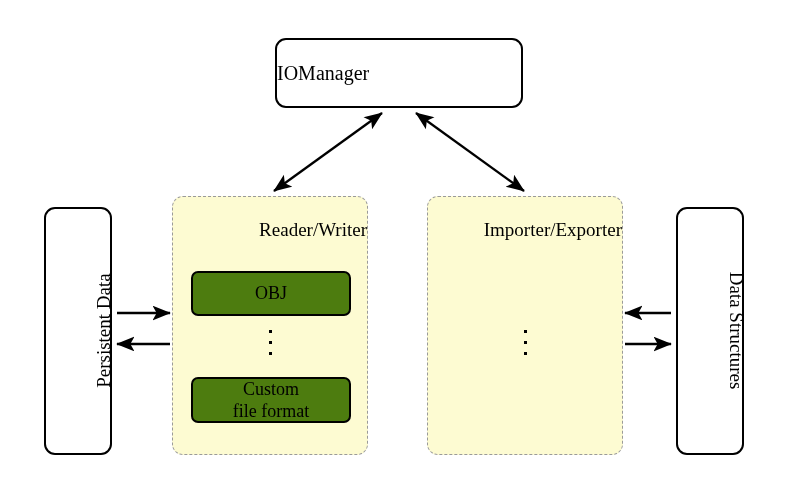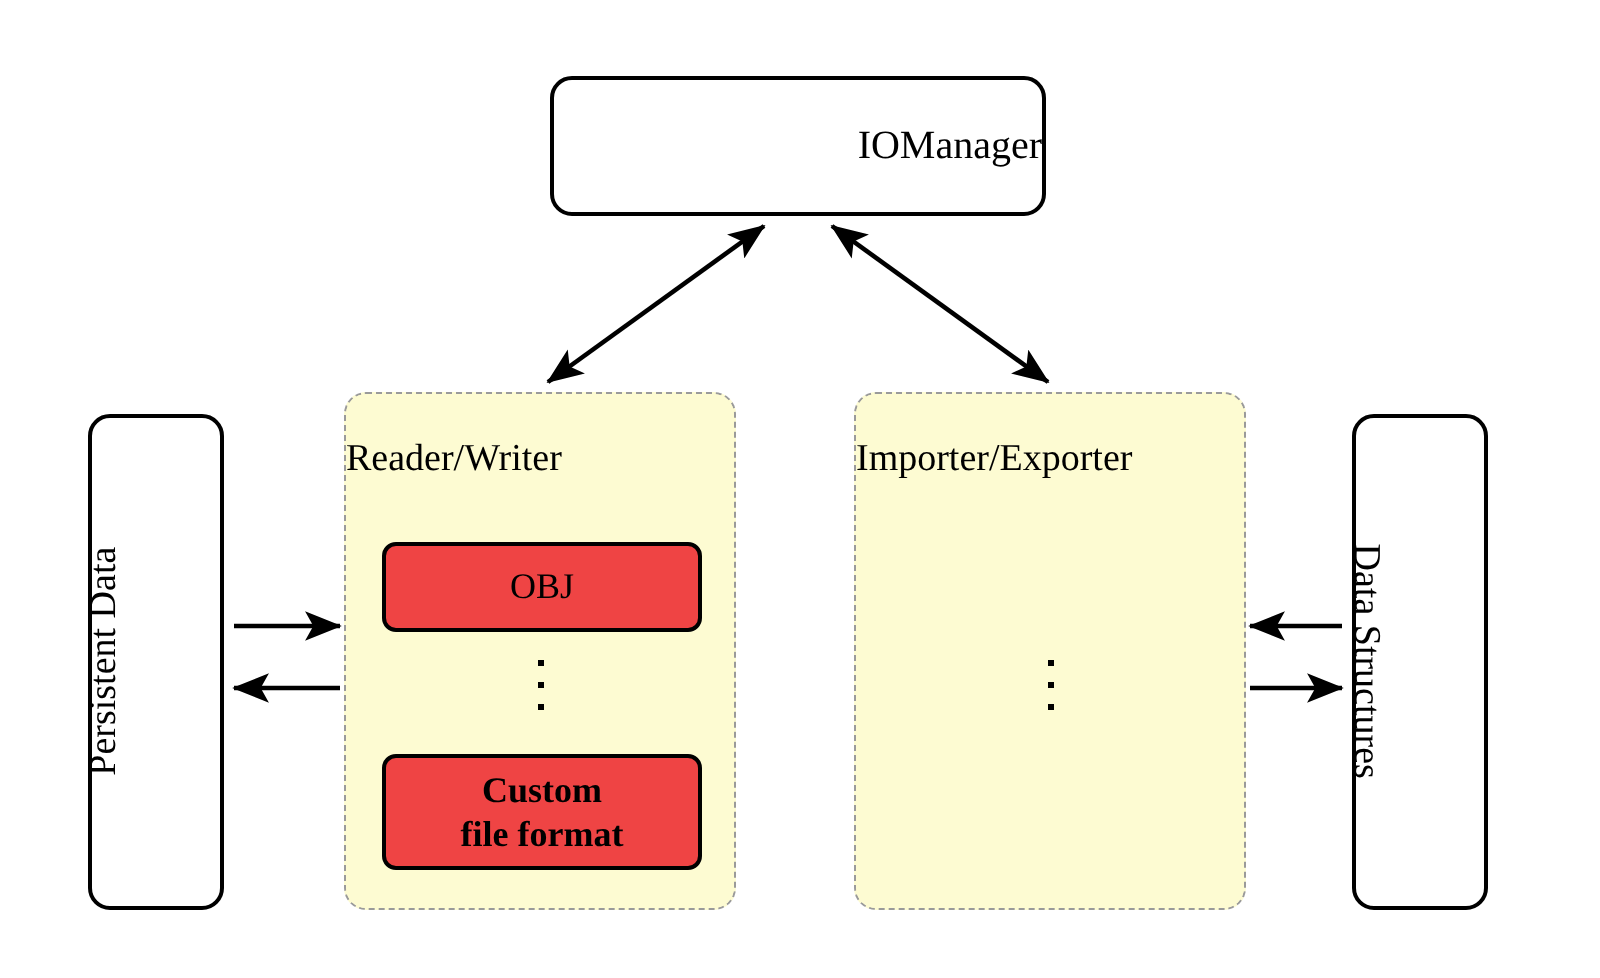--- a/index.html
+++ b/index.html
@@ -16,21 +16,21 @@
     color: #000000;
     overflow: hidden;
   }
 
   
   .node {
     position: absolute;
     box-sizing: border-box;
     display: flex;
     align-items: center;
-    justify-content: flex-end;
+    justify-content: flex-start;
     text-align: center;
     line-height: 1.22;
   }
 
   
   .manager-box {
     left: 275px;
     top: 38px;
     width: 248px;
     height: 70px;
@@ -72,43 +72,43 @@
     border-radius: 11px;
   }
   .panel.reader   { left: 172px; }
   .panel.importer { left: 427px; padding-left: 44px; }
 
   .panel-title {
     position: absolute;
     left: 0;
     right: 0;
     top: 22px;
-    text-align: left;
+    text-align: right;
     font-size: 19px;
     white-space: nowrap;
   }
 
   
   .inner-box {
     position: absolute;
     box-sizing: border-box;
     left: 18px;
     width: 160px;
     border: 2.6px solid #000000;
     border-radius: 7px;
-    background: #ef4444;
+    background: #4d7c0f;
     display: flex;
     align-items: center;
     justify-content: center;
     text-align: center;
     font-size: 18px;
     line-height: 1.25;
   }
   .inner-box.first  { top: 74px;  height: 45px; }
-  .inner-box.second { top: 180px; height: 58px; font-weight: bold; }
+  .inner-box.second { top: 180px; height: 46px; }
 
   
   .dots {
     position: absolute;
     left: 0;
     right: 0;
     top: 133px;
     display: flex;
     flex-direction: column;
     align-items: center;

